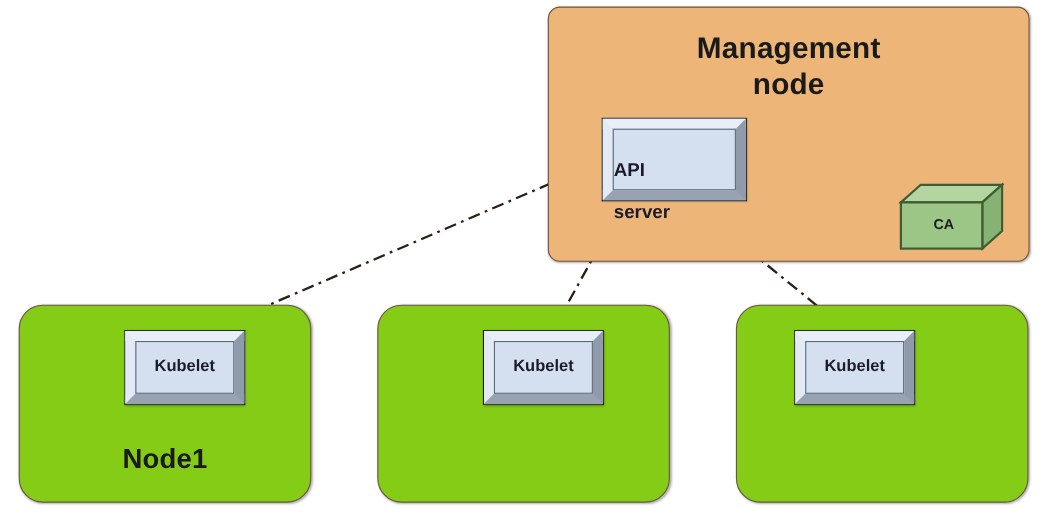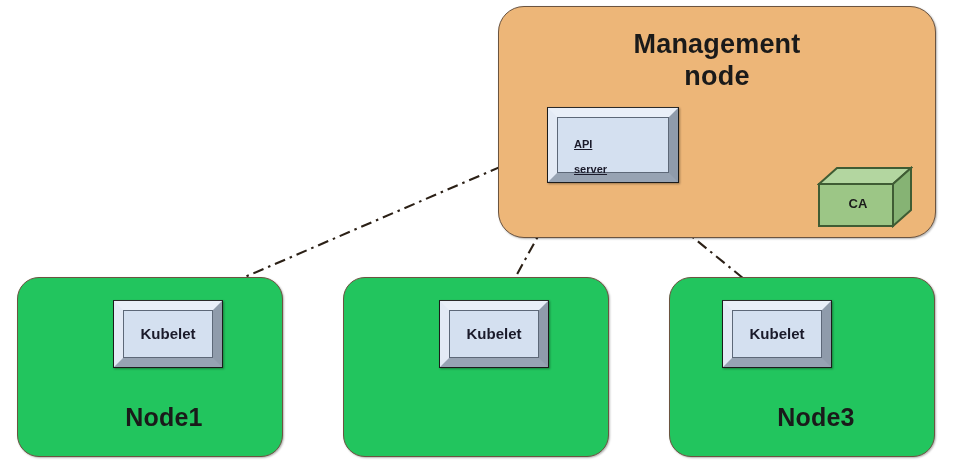--- a/index.html
+++ b/index.html
@@ -22,47 +22,46 @@
     width: 958px;
     height: 468px;
     pointer-events: none;
   }
 
   
   .group-box {
     position: absolute;
     box-sizing: border-box;
     border: 1.6px solid #6b5440;
-    border-radius: 26px;
+    border-radius: 11px;
     box-shadow: 1px 1px 2px rgba(0,0,0,0.30);
   }
   .group-box.mgmt {
     background: #edb678;
   }
   .group-box.worker {
-    background: #22c55e;
+    background: #84cc16;
     border-radius: 22px;
   }
   .group-title {
     position: absolute;
     width: 100%;
     text-align: center;
     color: #1a1a1a;
     font-weight: 700;
     letter-spacing: 0.2px;
     line-height: 1.18;
   }
   .group-title.mgmt-title {
     top: 22px;
     font-size: 27px;
   }
   .group-title.worker-title {
     bottom: 24px;
     font-size: 25px;
-    padding-left: 14px;
   }
 
   
   .bevel-box {
     position: absolute;
     box-sizing: border-box;
     background: #d4e0f0;
     border: 1.6px solid #1b1b1b;
     border-top-color: #2a2a2a;
     box-shadow: 1px 1px 2px rgba(0,0,0,0.35);
@@ -89,24 +88,23 @@
     border: 1px solid #5d6878;
   }
   .bevel-label {
     position: absolute;
     color: #1a1a2a;
     font-weight: 700;
     line-height: 1.12;
     white-space: pre-line;
   }
   .bevel-label.api {
-    left: 16px;
+    left: 0;
     top: 8px;
-    font-size: 11px;
-    text-decoration: underline;
+    font-size: 17px;
   }
   .bevel-label.kubelet {
     left: 0; right: 0;
     top: 50%;
     transform: translateY(-50%);
     text-align: center;
     font-size: 15px;
   }
 
   
@@ -210,16 +208,15 @@
     </div>
   </div>
 
   <div class="group-box worker" style="left:669px; top:277px; width:266px; height:180px;">
     <div class="bevel-box" style="left:52px; top:22px; width:110px; height:68px;">
       <div class="bevel-inner"></div>
       <div class="bevel-face">
         <div class="bevel-label kubelet">Kubelet</div>
       </div>
     </div>
-    <div class="group-title worker-title">Node3</div>
   </div>
 
 </div>
 
 </body></html>

